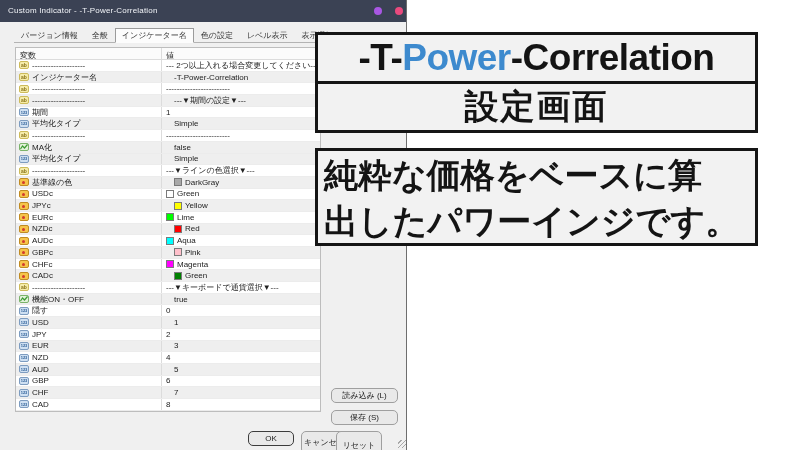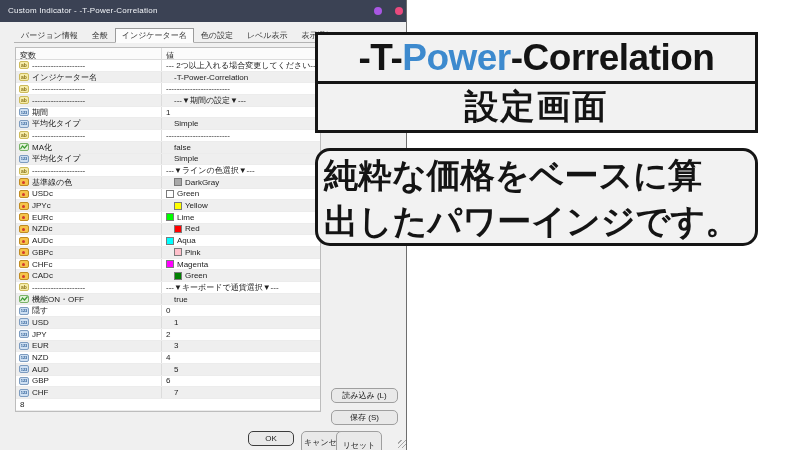--- a/index.html
+++ b/index.html
@@ -63,21 +63,21 @@
   
   .callout { position:absolute; left:315px; width:443px; background:#f2f2f2;
              border:3px solid #151515; }
   #overlay1 { top:32px; height:101px; display:flex; flex-direction:column; }
   #ov1-title { height:50px; border-bottom:3px solid #151515; display:flex;
                align-items:center; justify-content:center; font-size:37px; font-weight:bold;
                color:#141414; white-space:nowrap; letter-spacing:-.5px; }
   #ov1-sub { flex:1; display:flex; align-items:center; justify-content:center;
              font-size:34px; font-weight:bold; color:#141414; letter-spacing:2px; }
   #overlay2 { top:148px; height:98px; padding:1px 6px; font-size:34px; font-weight:bold;
-              color:#141414; line-height:46px; white-space:nowrap;border-radius:15px; }
+              color:#141414; line-height:46px; white-space:nowrap; }
 </style>
 </head>
 <body>
 
 <div id="stage">
 
   <div id="dialog">
 
     <div id="titlebar" style="background: rgb(59, 66, 84);">
       <span>Custom Indicator - -T-Power-Correlation</span>
@@ -372,20 +372,24 @@
           <div class="trow even">
             <div class="tname">
               <span class="ic ic-int">123</span>
               <span>CHF</span>
             </div>
             <div class="tval">
               <span>7</span>
             </div>
           </div>
           <div class="trow">
+            <div class="tname">
+              <span class="ic ic-int">123</span>
+              <span>CAD</span>
+            </div>
             <div class="tval">
               <span>8</span>
             </div>
           </div>
         </div>
     </div>
 
     <div class="btn" id="btn-load">読み込み (L)</div>
     <div class="btn" id="btn-save">保存 (S)</div>
     <div class="btn" id="btn-ok">OK</div>

